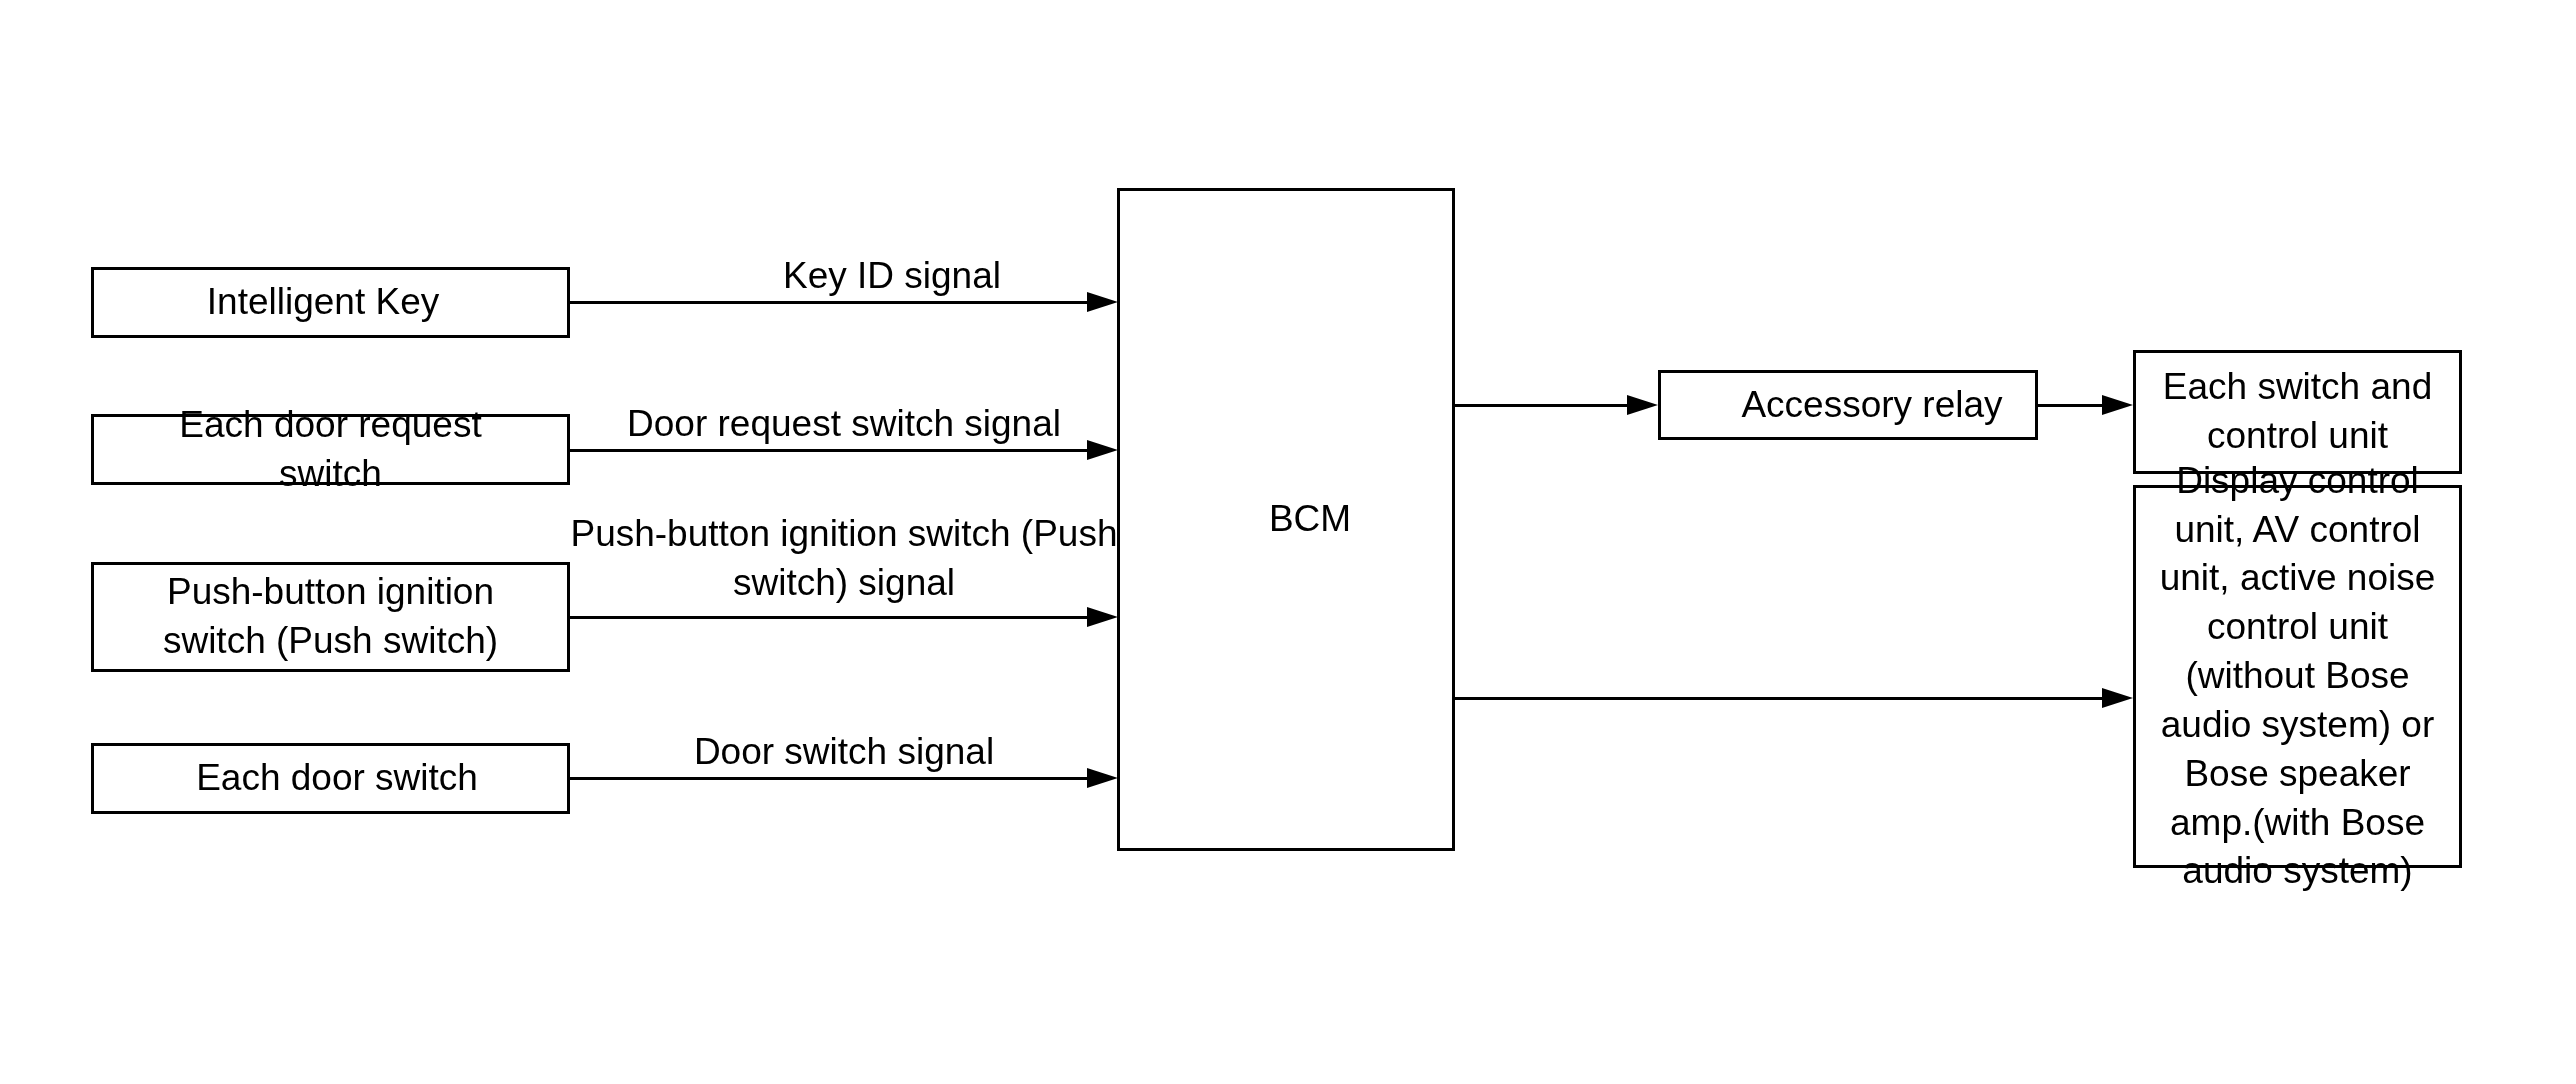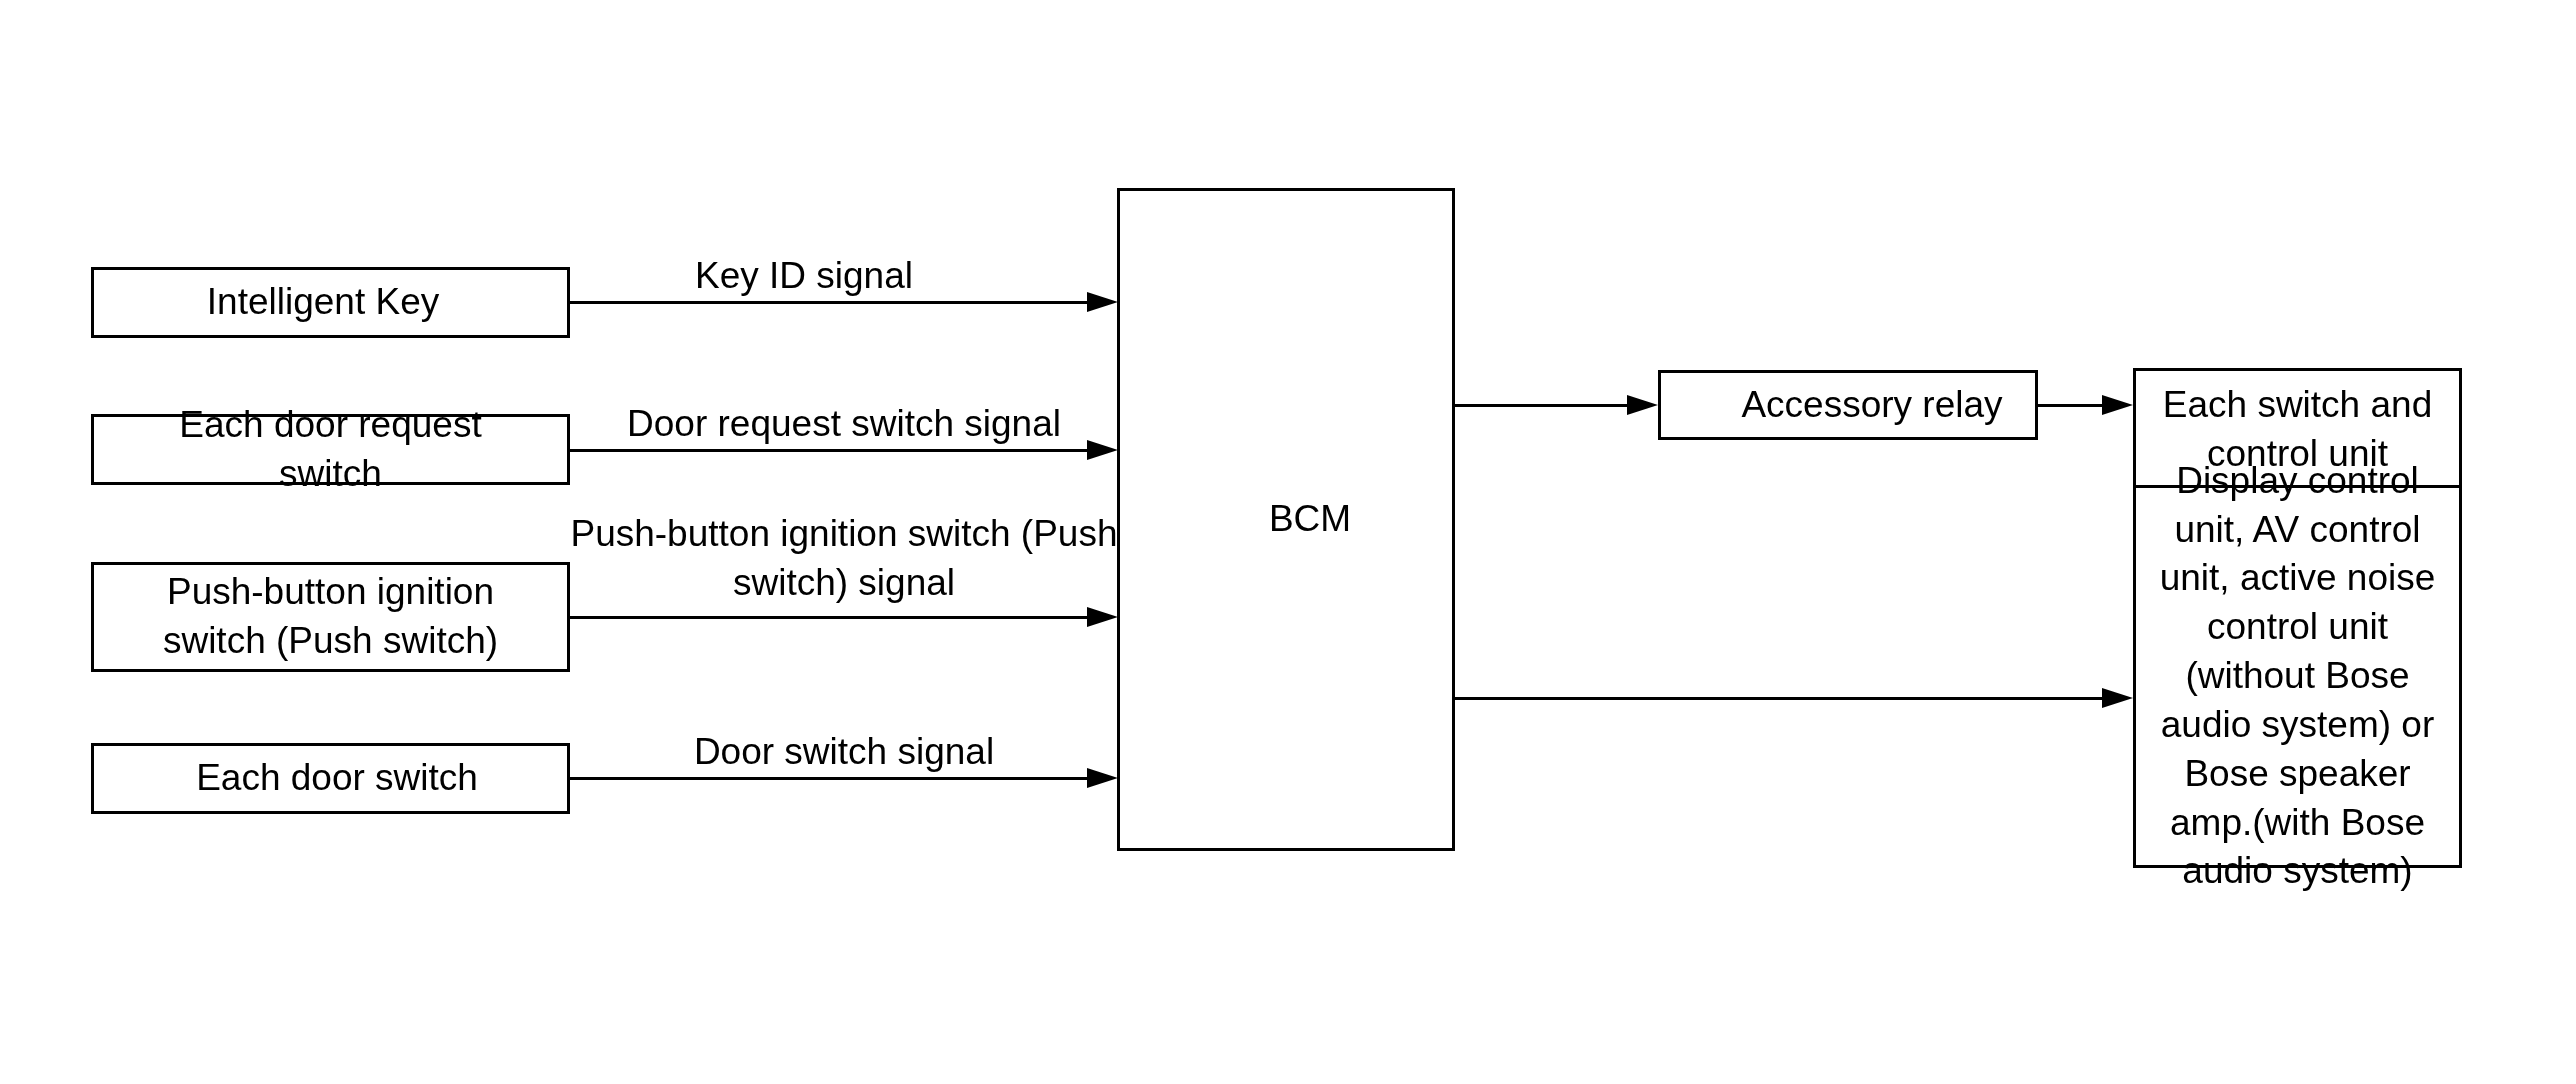--- a/index.html
+++ b/index.html
@@ -31,21 +31,21 @@
   
   .src { left: 91px; width: 479px; padding: 0 31px; }
   .box-intelligent-key        { top: 267px;  height: 71px; padding-left: 16px; }
   .box-door-request-switch    { top: 414px;  height: 71px; }
   .box-push-button            { top: 562px;  height: 110px; }
   .box-door-switch            { top: 743px; height: 71px; padding-left: 44px; }
   
   .box-bcm { left: 1117px; top: 188px; width: 338px; height: 663px; }
   
   .box-accessory-relay { left: 1658px; top: 370px; width: 380px; height: 70px; }
-  .box-each-switch     { left: 2133px; top: 350px; width: 329px; height: 124px; padding: 0 6.4px; margin-top: 18px; }
+  .box-each-switch     { left: 2133px; top: 350px; width: 329px; height: 124px; padding: 0 6.4px; }
   .box-display-control { left: 2133px; top: 485px; width: 329px; height: 383px; padding: 0 6.4px; }
 
   
   .hline {
     position: absolute;
     height: 3.2px;
     background: #000000;
   }
   .arrowhead {
     position: absolute;
@@ -72,21 +72,21 @@
   .l7 { left: 1455px; width: 648px; top: 697px; }
   .a7 { left: 2102px; top: 688px; }
 
   
   .sig {
     position: absolute;
     text-align: center;
     white-space: nowrap;
     transform: translateX(-50%);
   }
-  .sig-key-id       { left: 804px; top: 252px; }
+  .sig-key-id       { left: 892px; top: 252px; }
   .sig-door-request { left: 844px; top: 400px; }
   .sig-push-button  { left: 844px; top: 510px; width: 548px; white-space: normal; }
   .sig-door-switch  { left: 844px; top: 728px; }
 </style>
 </head>
 <body>
 
 <div class="canvas">
 
   <div class="node src box-intelligent-key">

